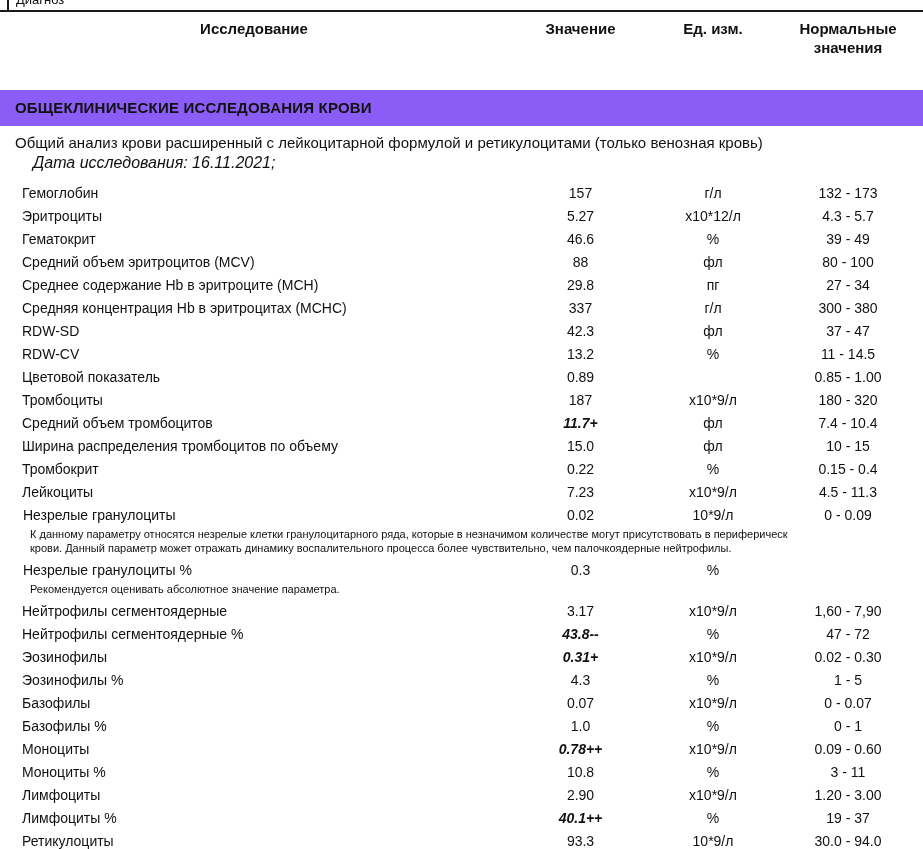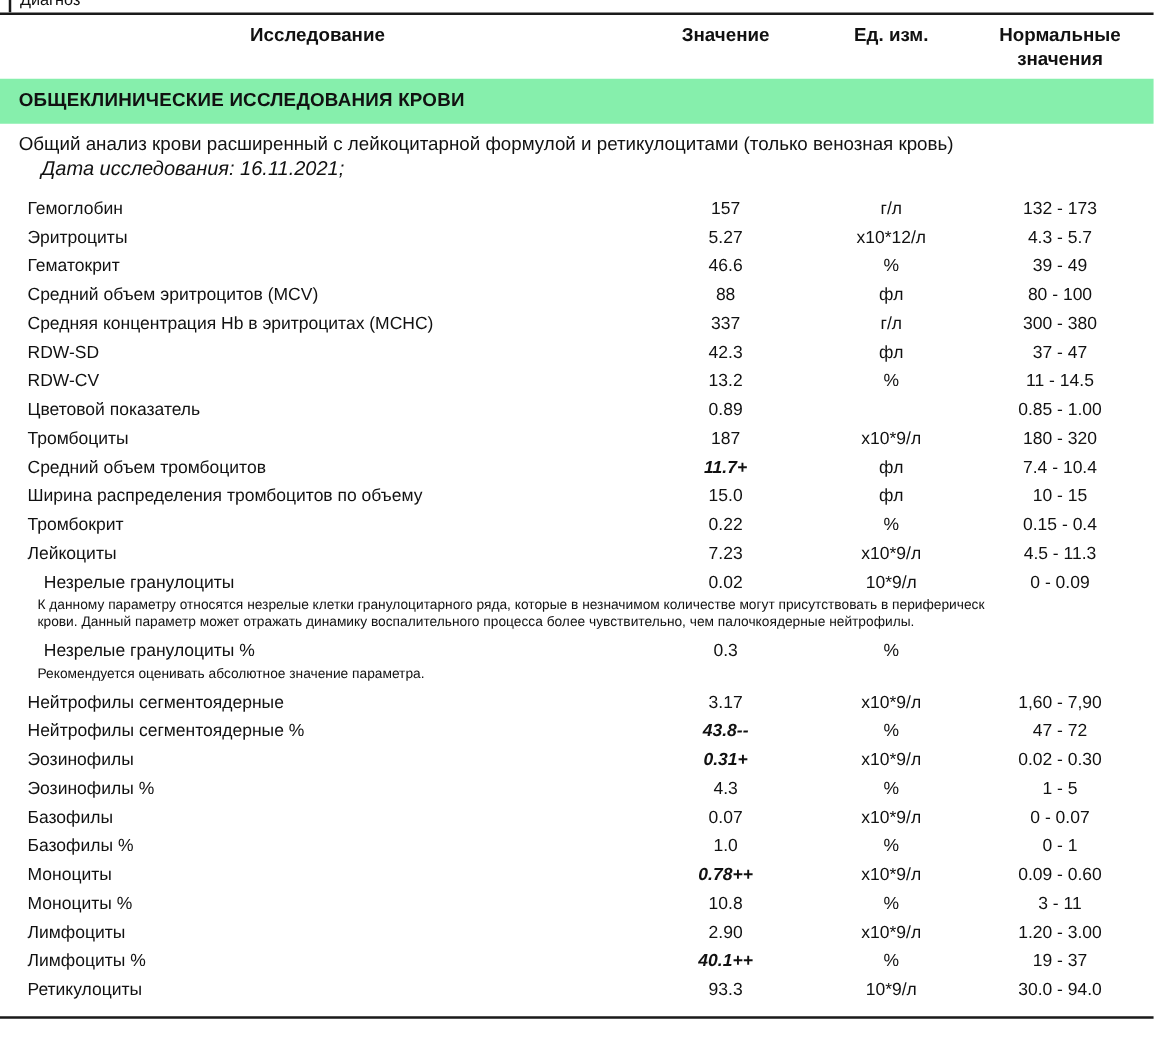--- a/index.html
+++ b/index.html
@@ -37,22 +37,22 @@
     align-items: center;
   }
   .cell.name { padding-left: 22px; text-align: left; }
   .cell.value, .cell.unit, .cell.normal { text-align: center; }
 
   .header-row { margin-top: 7px; font-weight: bold; font-size: 15px; align-items: start; }
   .header-row .cell.name { text-align: center; padding-left: 0; }
   .header-row .cell { line-height: 19px; }
 
   .section-band {
-    margin-top: 6px;
-    background: #86efac;
+    margin-top: 33px;
+    background: #8b5cf6;
     height: 36px;
     line-height: 36px;
     font-weight: bold;
     font-size: 15px;
     padding-left: 15px;
     letter-spacing: 0.2px;
   }
 
   .panel-title {
     margin: 8px 12px 0 15px;
@@ -63,21 +63,21 @@
   }
   .study-date {
     margin: 3px 0 0 33px;
     font-style: italic;
     font-size: 16px;
   }
 
   .results { margin-top: 9px; }
   .row { height: 23px; font-size: 14px; }
   .row .cell.value.flag { font-weight: bold; font-style: italic; }
-  .row.indent .cell.name { padding-left: 35px; }
+  .row.indent .cell.name { padding-left: 23px; }
 
   .note {
     margin: 1px 0 3px 30px;
     font-size: 11px;
     line-height: 14px;
   }
   .note .note-line {
     white-space: nowrap;
     overflow: hidden;
   }
@@ -128,20 +128,26 @@
         <div class="cell unit">%</div>
         <div class="cell normal">39 - 49</div>
       </div>
       <div class="grid row">
         <div class="cell name">Средний объем эритроцитов (MCV)</div>
         <div class="cell value">88</div>
         <div class="cell unit">фл</div>
         <div class="cell normal">80 - 100</div>
       </div>
       <div class="grid row">
+        <div class="cell name">Среднее содержание Hb в эритроците (MCH)</div>
+        <div class="cell value">29.8</div>
+        <div class="cell unit">пг</div>
+        <div class="cell normal">27 - 34</div>
+      </div>
+      <div class="grid row">
         <div class="cell name">Средняя концентрация Hb в эритроцитах (MCHC)</div>
         <div class="cell value">337</div>
         <div class="cell unit">г/л</div>
         <div class="cell normal">300 - 380</div>
       </div>
       <div class="grid row">
         <div class="cell name">RDW-SD</div>
         <div class="cell value">42.3</div>
         <div class="cell unit">фл</div>
         <div class="cell normal">37 - 47</div>

